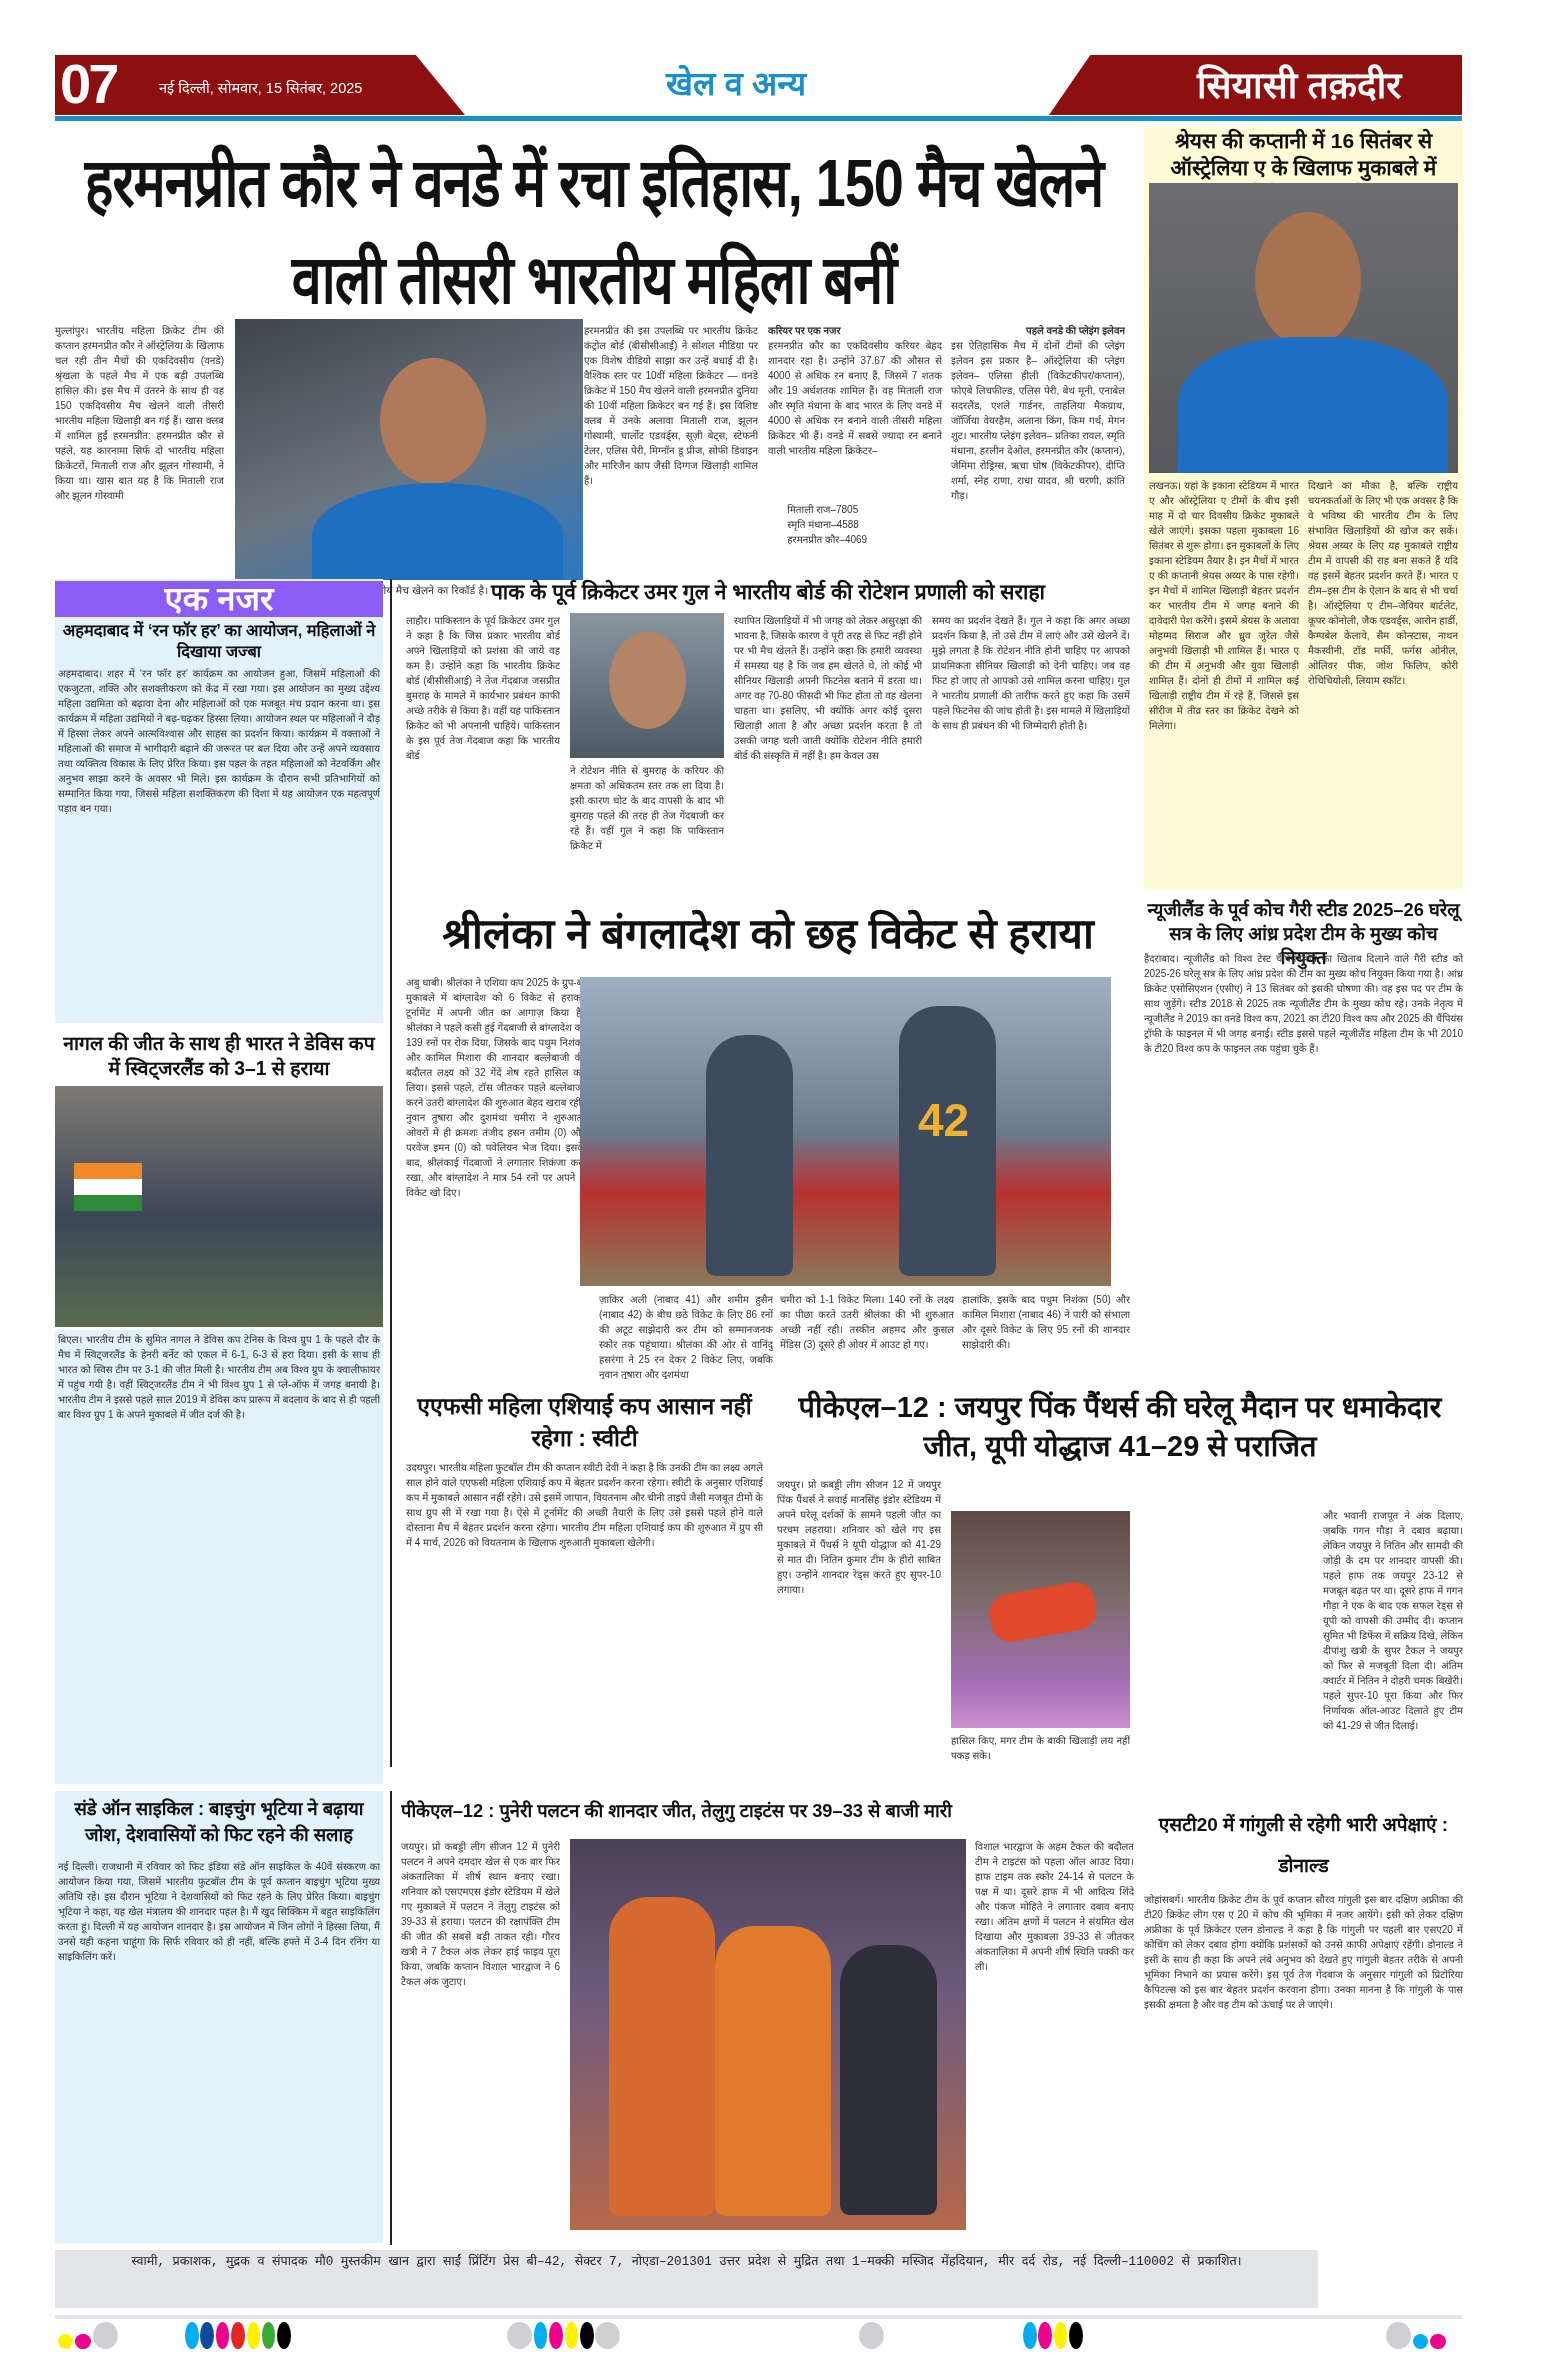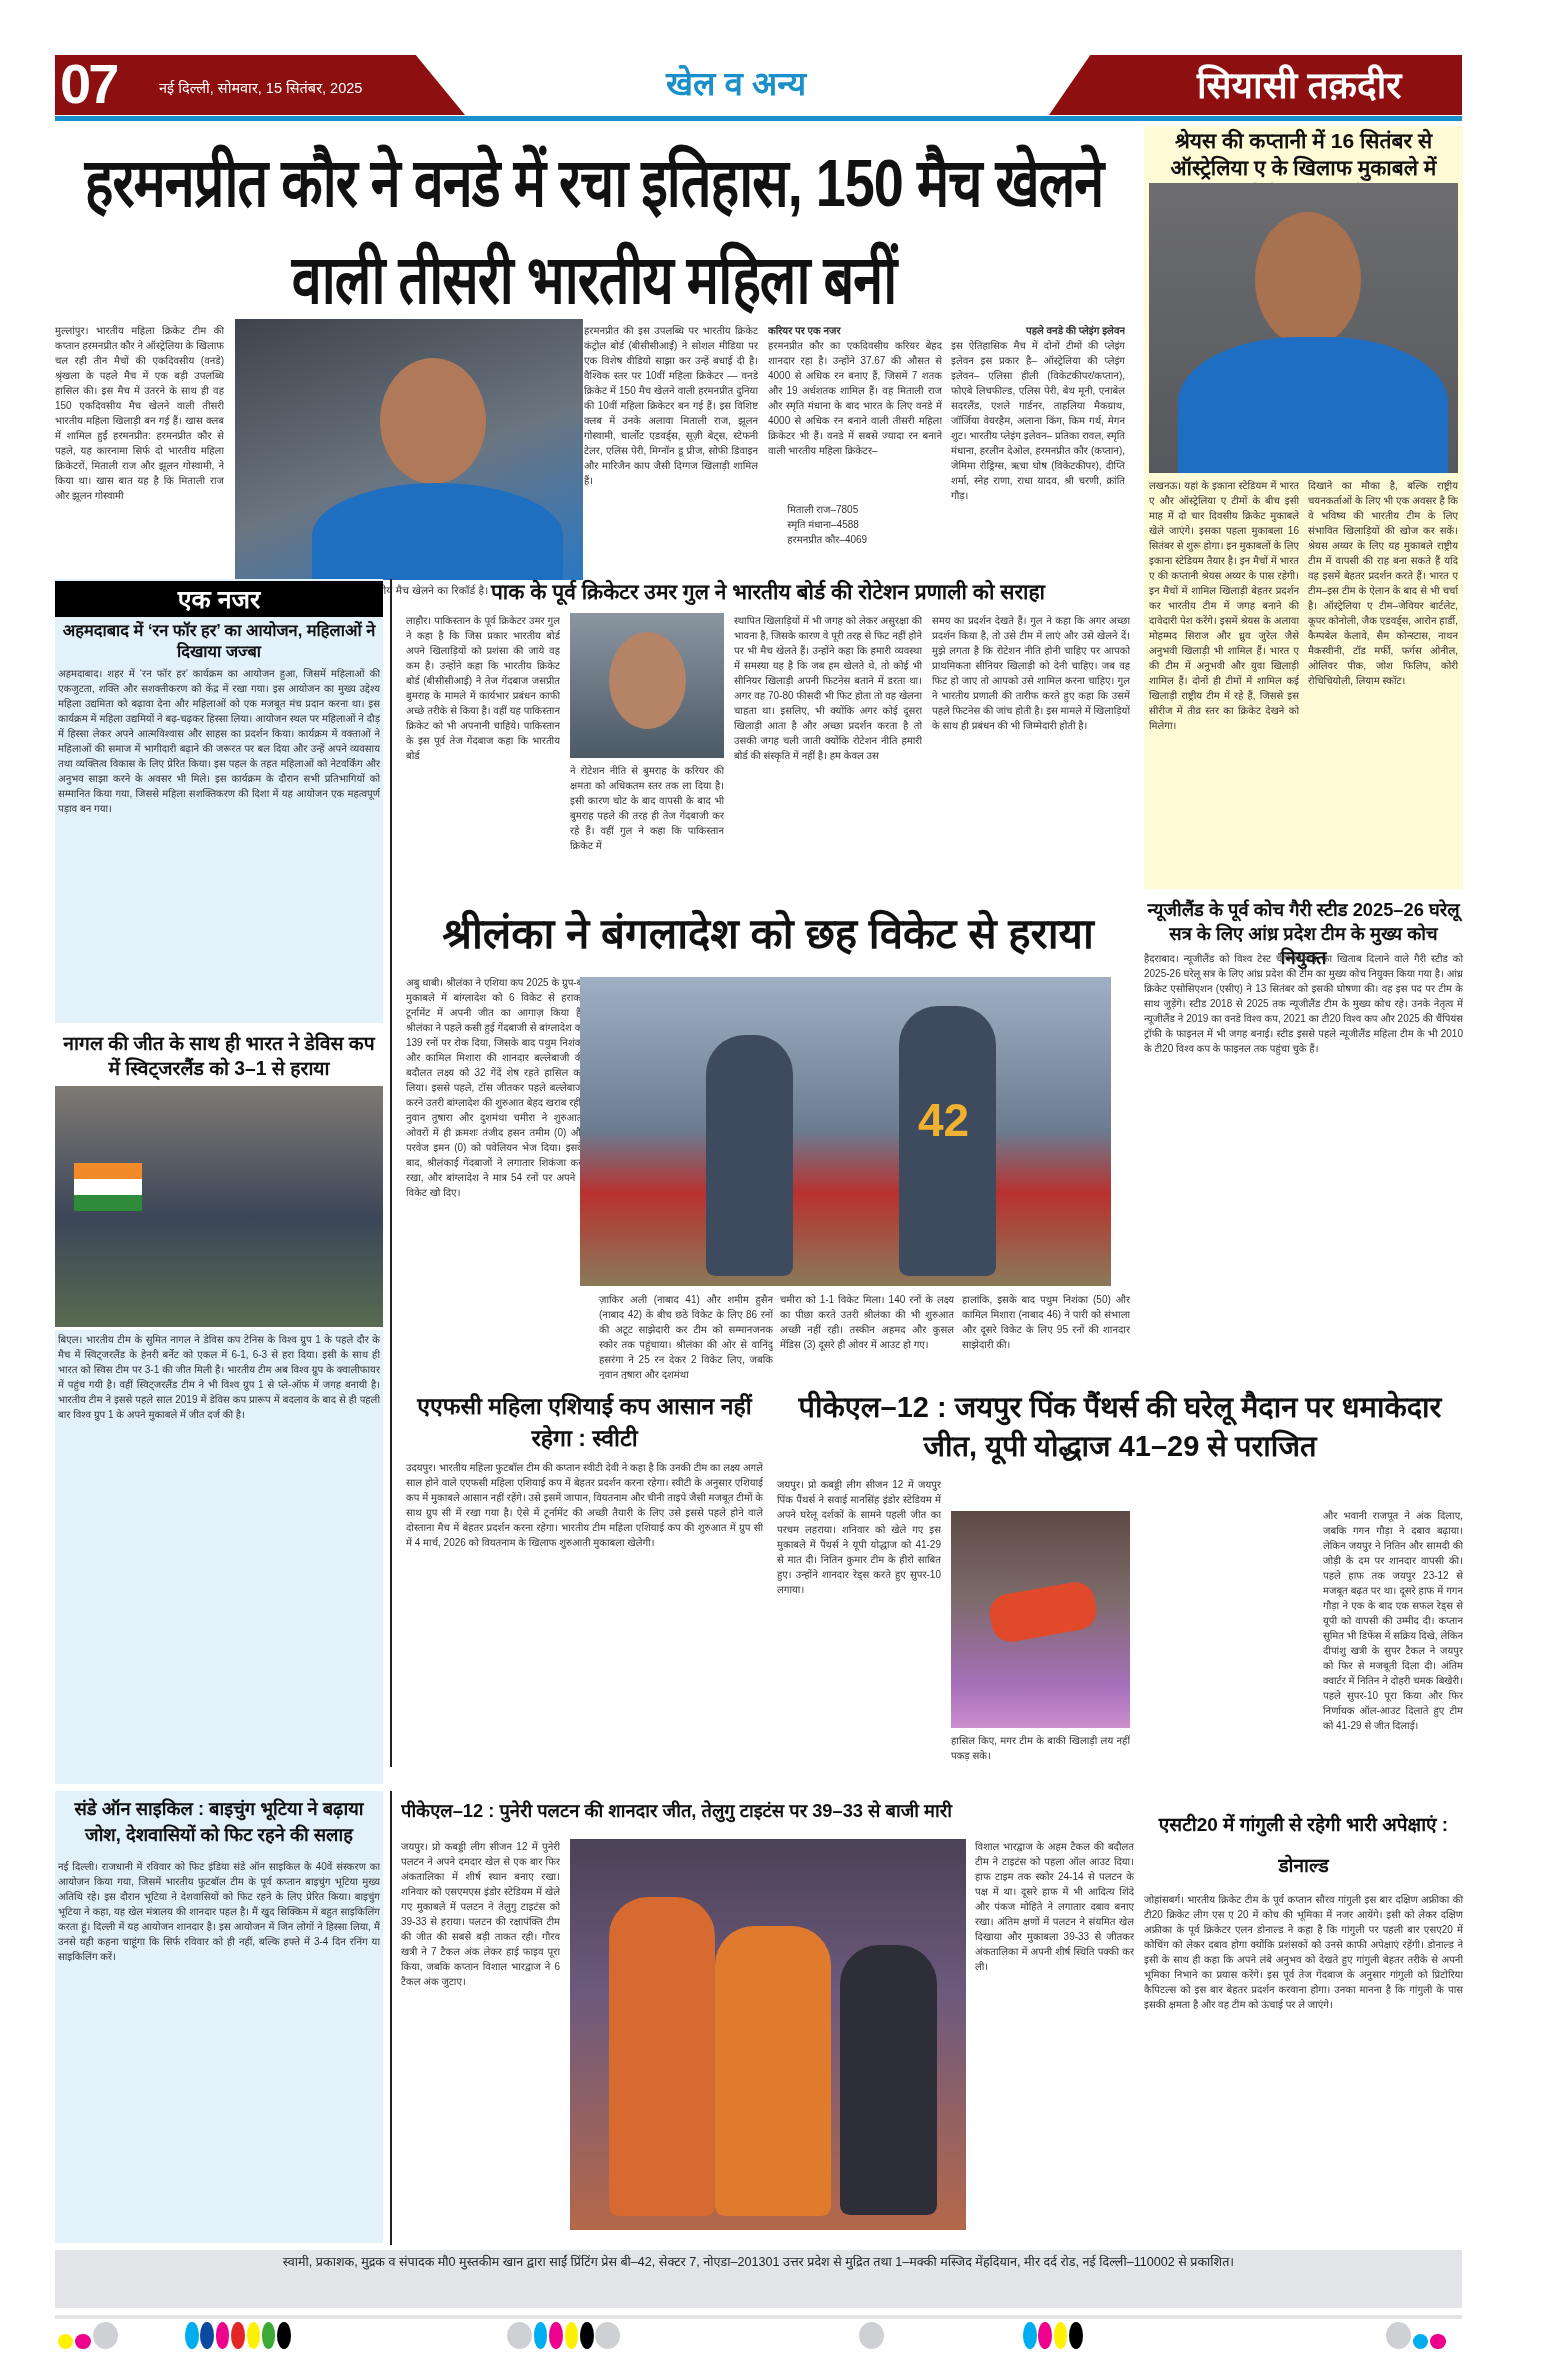--- a/index.html
+++ b/index.html
@@ -12,21 +12,21 @@
 .hdr-right{left:1049px;top:55px;width:413px;height:60px;background:#8e0f0f;clip-path:polygon(10% 0,100% 0,100% 100%,0 100%)}
 .hdr-brand{left:1197px;top:58px;color:#fff;font-size:37px;font-weight:bold;font-family:"Liberation Sans",sans-serif}
 .hdr-rule{left:55px;top:116px;width:1407px;height:4.8px;background:#1a8fc9}
 .h-main{left:58px;top:135px;width:1072px;text-align:center;font-family:"Liberation Sans",sans-serif;font-weight:bold;font-size:54px;line-height:77px;color:#111;letter-spacing:-1px;transform:scaleY(1.25);transform-origin:top}
 .txt{font-size:10px;line-height:15px;color:#333;text-align:justify;font-family:Liberation Sans, sans-serif;overflow:hidden}
 .photo{background:linear-gradient(135deg,#3a4a5a,#6a7d8f);overflow:hidden}
 .head{font-family:"Liberation Sans",sans-serif;font-weight:bold;color:#111;text-align:center;overflow:hidden}
 .yellowbox{background:#fffbd6}
 .bluebox{background:#e3f1fb}
 .vline{background:#222;width:1.9px}
-.footer{left:55px;top:2250px;width:1407px;height:58px;background:#e3e4e8;text-align:center;font-family:Liberation Sans, sans-serif;color:#222}
+.footer{left:55px;top:2250px;width:1263px;height:58px;background:#e3e4e8;text-align:center;font-family:Liberation Mono, monospace;color:#222}
 .dot{display:inline-block;width:13.5px;height:27px;border-radius:50%;margin-right:1.9px}
 .dotrow{top:2322px;height:29px}
 .cap{font-size:10.6px;color:#333}
 </style>
 </head>
 <body>
 
 <div class="abs hdr-left"></div>
 <div class="abs pgno">07</div>
 <div class="abs hdr-date">नई दिल्ली, सोमवार, 15 सितंबर, 2025</div>
@@ -58,21 +58,21 @@
 <div class="abs yellowbox" style="left:1144px;top:126px;width:319px;height:763px"></div>
 <div class="abs head" style="left:1149px;top:127px;width:309px;font-size:21px;line-height:27px">श्रेयस की कप्तानी में 16 सितंबर से ऑस्ट्रेलिया ए के खिलाफ मुकाबले में उतरेगी भारत ए टीम</div>
 <div class="abs photo" style="left:1149px;top:183px;width:309px;height:290px;background:linear-gradient(180deg,#6d6d70,#55585c)">
   <div class="abs" style="left:106px;top:29px;width:106px;height:135px;border-radius:50%;background:#a8714f"></div>
   <div class="abs" style="left:29px;top:154px;width:270px;height:145px;border-radius:45% 45% 0 0;background:#1e6ec3"></div>
 </div>
 <div class="abs txt" style="left:1149px;top:478px;width:150px;height:406px">लखनऊ। यहां के इकाना स्टेडियम में भारत ए और ऑस्ट्रेलिया ए टीमों के बीच इसी माह में दो चार दिवसीय क्रिकेट मुकाबले खेले जाएंगे। इसका पहला मुकाबला 16 सितंबर से शुरू होगा। इन मुकाबलों के लिए इकाना स्टेडियम तैयार है। इन मैचों में भारत ए की कप्तानी श्रेयस अय्यर के पास रहेगी। इन मैचों में शामिल खिलाड़ी बेहतर प्रदर्शन कर भारतीय टीम में जगह बनाने की दावेदारी पेश करेंगे। इसमें श्रेयस के अलावा मोहम्मद सिराज और ध्रुव जुरेल जैसे अनुभवी खिलाड़ी भी शामिल हैं। भारत ए की टीम में अनुभवी और युवा खिलाड़ी शामिल हैं। दोनों ही टीमों में शामिल कई खिलाड़ी राष्ट्रीय टीम में रहे हैं, जिससे इस सीरीज में तीव्र स्तर का क्रिकेट देखने को मिलेगा।</div>
 <div class="abs txt" style="left:1308px;top:478px;width:150px;height:406px">दिखाने का मौका है, बल्कि राष्ट्रीय चयनकर्ताओं के लिए भी एक अवसर है कि वे भविष्य की भारतीय टीम के लिए संभावित खिलाड़ियों की खोज कर सकें। श्रेयस अय्यर के लिए यह मुकाबले राष्ट्रीय टीम में वापसी की राह बना सकते हैं यदि वह इसमें बेहतर प्रदर्शन करते हैं। भारत ए टीम–इस टीम के ऐलान के बाद से भी चर्चा है। ऑस्ट्रेलिया ए टीम–जेवियर बार्टलेट, कूपर कोनोली, जैक एडवर्ड्स, आरोन हार्डी, कैम्पबेल केलावे, सैम कोन्स्टास, नाथन मैकस्वीनी, टॉड मर्फी, फर्गस ओनील, ओलिवर पीक, जोश फिलिप, कोरी रोचिचियोली, लियाम स्कॉट।</div>
 
 <div class="abs bluebox" style="left:55px;top:579px;width:328px;height:444px"></div>
-<div class="abs head" style="left:55px;top:581px;width:328px;height:36px;background:#000000;color:#fff;font-size:25px;line-height:36px">एक नजर</div>
+<div class="abs head" style="left:55px;top:581px;width:328px;height:36px;background:#8b5cf6;color:#fff;font-size:33px;line-height:36px">एक नजर</div>
 <div class="abs head" style="left:58px;top:620px;width:322px;font-size:16.4px;line-height:21px">अहमदाबाद में ‘रन फॉर हर’ का आयोजन, महिलाओं ने दिखाया जज्बा</div>
 <div class="abs txt" style="left:58px;top:666px;width:322px;height:362px">अहमदाबाद। शहर में ‘रन फॉर हर’ कार्यक्रम का आयोजन हुआ, जिसमें महिलाओं की एकजुटता, शक्ति और सशक्तीकरण को केंद्र में रखा गया। इस आयोजन का मुख्य उद्देश्य महिला उद्यमिता को बढ़ावा देना और महिलाओं को एक मजबूत मंच प्रदान करना था। इस कार्यक्रम में महिला उद्यमियों ने बढ़-चढ़कर हिस्सा लिया। आयोजन स्थल पर महिलाओं ने दौड़ में हिस्सा लेकर अपने आत्मविश्वास और साहस का प्रदर्शन किया। कार्यक्रम में वक्ताओं ने महिलाओं की समाज में भागीदारी बढ़ाने की जरूरत पर बल दिया और उन्हें अपने व्यवसाय तथा व्यक्तित्व विकास के लिए प्रेरित किया। इस पहल के तहत महिलाओं को नेटवर्किंग और अनुभव साझा करने के अवसर भी मिले। इस कार्यक्रम के दौरान सभी प्रतिभागियों को सम्मानित किया गया, जिससे महिला सशक्तिकरण की दिशा में यह आयोजन एक महत्वपूर्ण पड़ाव बन गया।</div>
 
 <div class="abs head" style="left:55px;top:1031px;width:328px;font-size:19.3px;line-height:25px">नागल की जीत के साथ ही भारत ने डेविस कप में स्विट्जरलैंड को 3–1 से हराया</div>
 <div class="abs photo" style="left:55px;top:1086px;width:328px;height:241px;background:linear-gradient(180deg,#7f7a74 0%,#3b4658 55%,#596b50 100%)">
   <div class="abs" style="left:19.3px;top:77px;width:68px;height:48px;background:linear-gradient(#f28a2a 33%,#fff 33% 66%,#2e8b3a 66%)"></div>
 </div>
 <div class="abs bluebox" style="left:55px;top:1330px;width:328px;height:454px"></div>
 <div class="abs txt" style="left:58px;top:1332px;width:322px;height:444px">बिएल। भारतीय टीम के सुमित नागल ने डेविस कप टेनिस के विश्व ग्रुप 1 के पहले दौर के मैच में स्विट्जरलैंड के हेनरी बर्नेट को एकल में 6-1, 6-3 से हरा दिया। इसी के साथ ही भारत को स्विस टीम पर 3-1 की जीत मिली है। भारतीय टीम अब विश्व ग्रुप के क्वालीफायर में पहुंच गयी है। वहीं स्विट्जरलैंड टीम ने भी विश्व ग्रुप 1 से प्ले-ऑफ में जगह बनायी है। भारतीय टीम ने इससे पहले साल 2019 में डेविस कप प्रारूप में बदलाव के बाद से ही पहली बार विश्व ग्रुप 1 के अपने मुकाबले में जीत दर्ज की है।</div>
 

